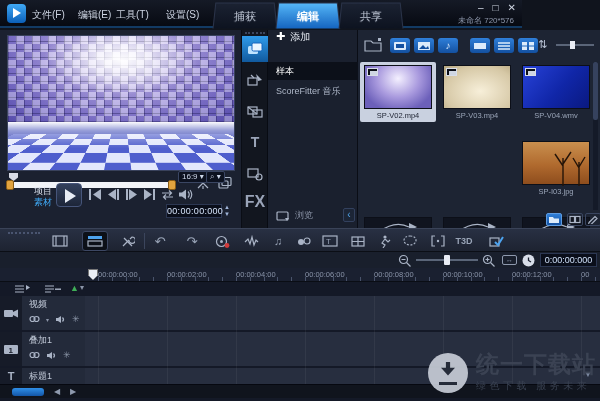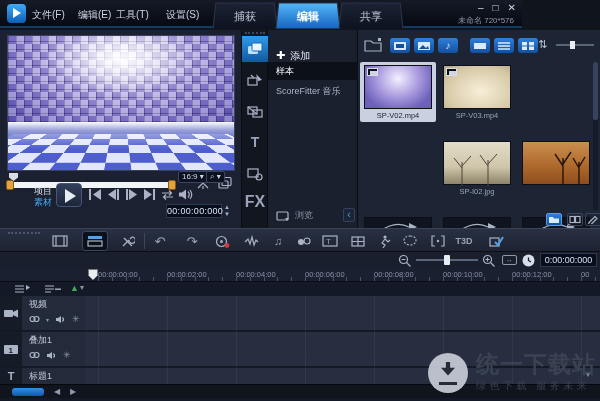--- a/index.html
+++ b/index.html
@@ -49,21 +49,21 @@
   #pv-spin { position:absolute; left:224px; top:174px; font-size:6px; line-height:7px; color:#9fb4d8; }
 
   
   #nav { position:absolute; left:242px; top:30px; width:26px; height:198px; background:#12161f; border-right:1px solid #080b12; }
   #nav .dots { position:absolute; left:3px; top:2px; width:20px; border-top:2px dotted #3c465e; }
   .navico { position:absolute; left:3px; width:20px; height:20px; display:flex; align-items:center; justify-content:center; color:#9aa4b8; font-weight:bold; }
   .navico.sel { left:0; width:26px; height:26px; background:linear-gradient(#2f9bea,#115a9e); }
 
   
   #cat { position:absolute; left:268px; top:30px; width:90px; height:198px; background:#1a202e; border-right:1px solid #0a0d15; }
-  #addrow { position:absolute; left:8px; top:19px; color:#e6ebf3; font-size:10px; }
+  #addrow { position:absolute; left:8px; top:0; color:#e6ebf3; font-size:10px; }
   #addrow b { color:#fff; font-size:11px; margin-right:5px; }
   .catitem { position:absolute; left:0; width:90px; height:18px; line-height:18px; padding-left:8px; font-size:9px; color:#aeb7c8; }
   .catitem.sel { background:#0c1019; color:#fff; }
   #browse { position:absolute; left:8px; bottom:6px; display:flex; align-items:center; gap:4px; color:#8a93a6; font-size:9px; }
   #collapse { position:absolute; right:2px; bottom:6px; width:12px; height:14px; background:#1c2536; border:1px solid #33415e; color:#4fa3e8; font-size:10px; line-height:12px; text-align:center; border-radius:2px; }
 
   
   #lib { position:absolute; left:358px; top:30px; width:242px; height:198px; background:#1d2433; }
   .libbtn { position:absolute; top:8px; width:20px; height:15px; background:linear-gradient(#2f7fd9,#1350a0); border-radius:3px; display:flex; align-items:center; justify-content:center; }
   #sortico { position:absolute; top:8px; left:180px; color:#b7c1d4; font-size:11px; }
@@ -322,35 +322,36 @@
     <span class="fname">SP-V02.mp4</span>
   </div>
   <div class="cell" style="left:81px; top:32px">
     <div class="thumb th-v03">
         <span class="badge">
           <i></i>
         </span>
       </div>
     <span class="fname">SP-V03.mp4</span>
   </div>
-
-  <div class="cell" style="left:81px; top:108px">
-    <div class="thumb th-i02">
-      <svg width="68" height="44">
-          <path stroke="#4a4536" stroke-width="1" fill="none" d="M18 44 V20 M18 26 L10 16 M18 24 L27 14 M44 44 V18 M44 24 L36 13 M44 22 L53 12"></path>
-        </svg>
-    </div>
-      <span class="fname">SP-I02.jpg</span>
-  </div>
+  <div class="cell" style="left:160px; top:32px">
+    <div class="thumb th-v04">
+        <span class="badge">
+          <i></i>
+        </span>
+      </div>
+    <span class="fname">SP-V04.wmv</span>
+  </div>
+
   <div class="cell" style="left:160px; top:108px">
     <div class="thumb th-i03">
       <svg width="68" height="44">
           <path stroke="#241408" stroke-width="1.4" fill="none" d="M40 44 V16 M40 24 L32 12 M40 22 L48 10 M56 44 V20 M56 26 L50 16 M56 25 L62 15"></path>
         </svg>
     </div>
+      <span class="fname">SP-I03.jpg</span>
   </div>
 
   <div class="cell" style="left:2px; top:184px">
     <div class="thumb th-fx">
         <svg width="68" height="18">
           <path class="ico" stroke="#cdd5e2" d="M14 14 Q30 2 44 9"></path>
           <path class="icoF" fill="#cdd5e2" d="M44 5 L52 9 L44 13 Z"></path>
         </svg>
       </div>
   </div>

